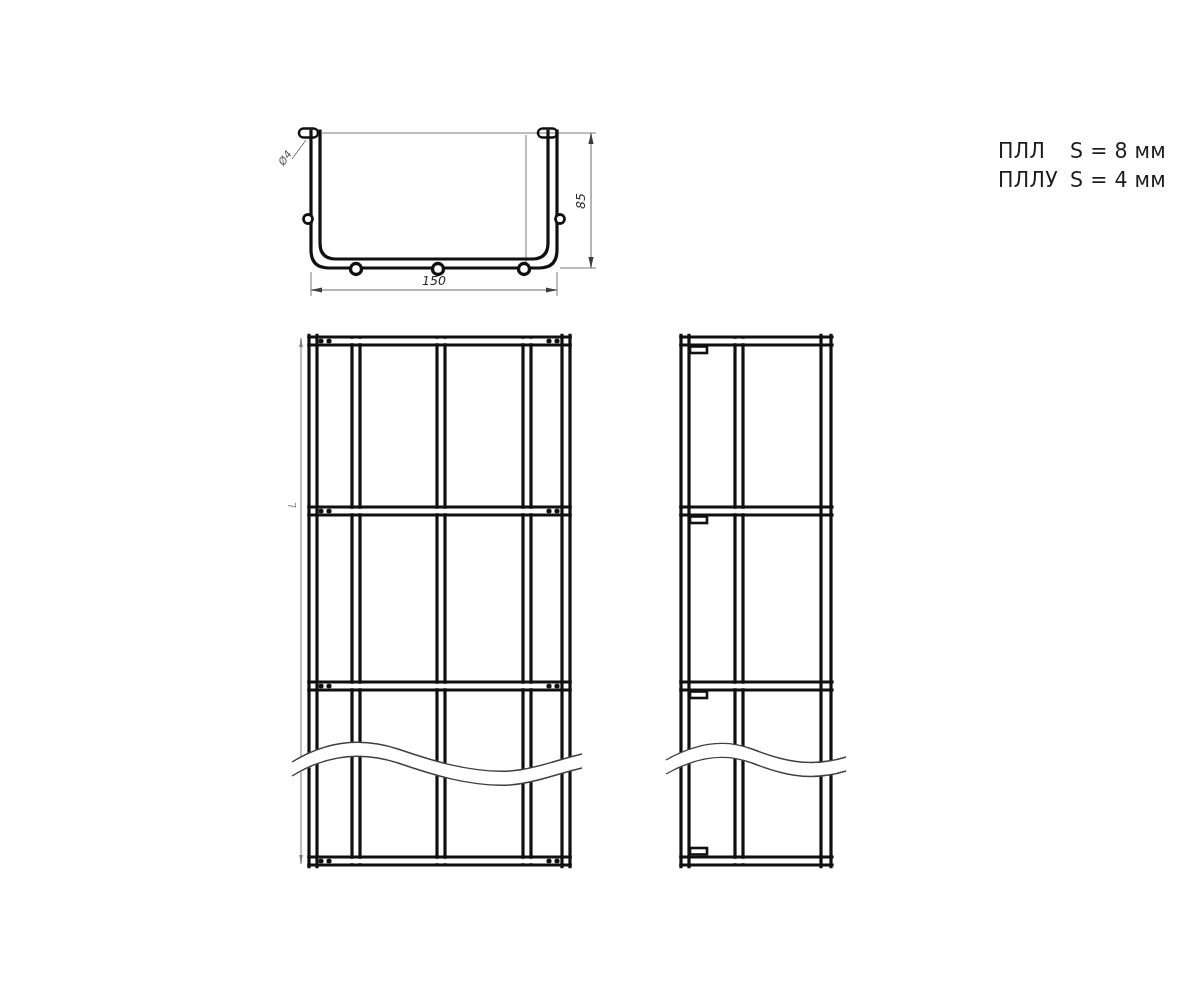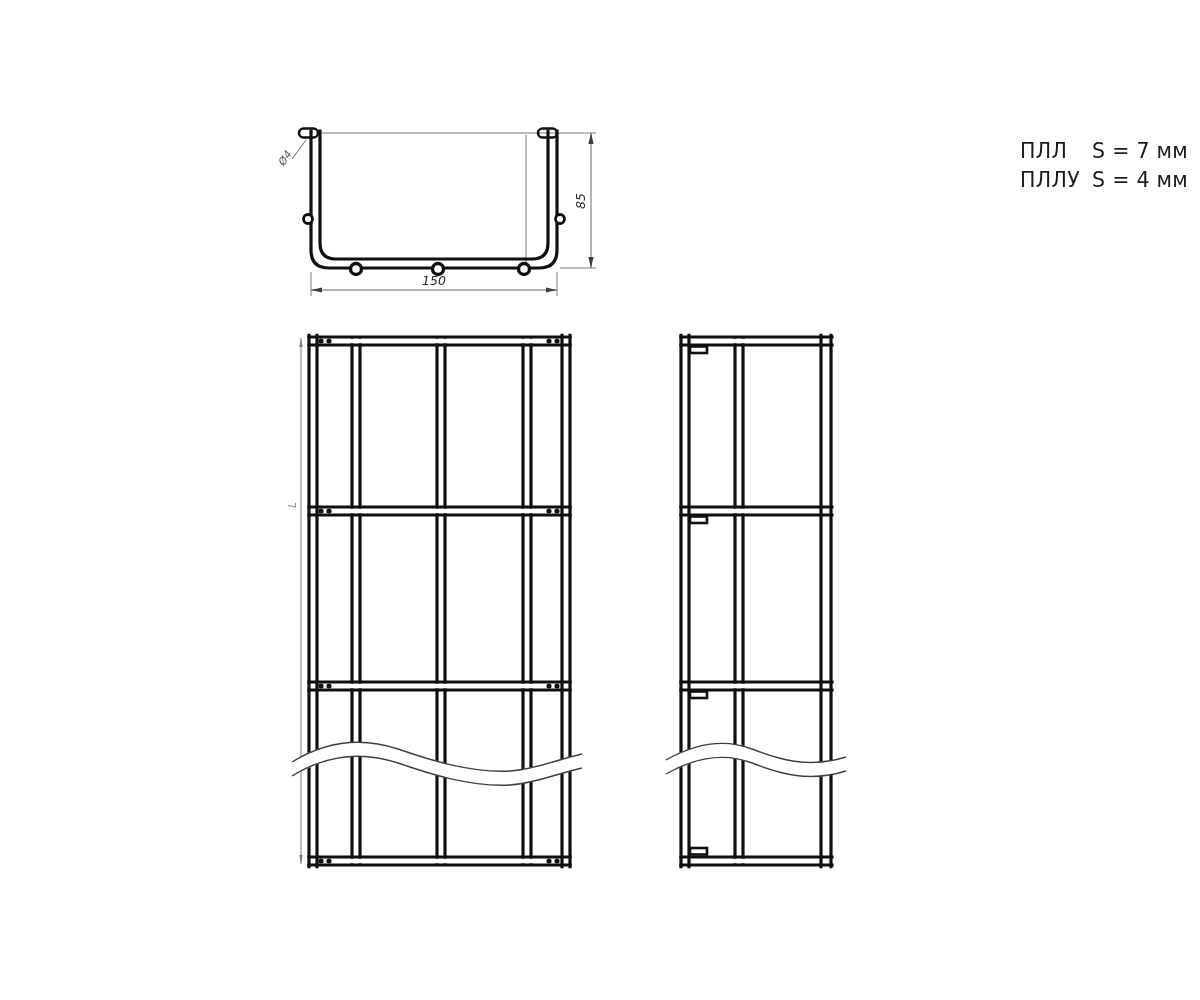--- a/index.html
+++ b/index.html
@@ -26,21 +26,21 @@
   .whitefill{fill:#ffffff;stroke:none;}
   .tab-circle{fill:#ffffff;stroke:var(--line);stroke-width:2.8;}
   .foot-circle{fill:#ffffff;stroke:var(--line);stroke-width:3.4;}
   .dot{fill:var(--line);stroke:none;}
   .arrow{fill:#3c3c3c;stroke:none;}
   .arrow-dim{fill:var(--dim);stroke:none;}
   .dimtext{fill:#2a2a2a;font:italic 12.5px "DejaVu Sans",sans-serif;}
   .dimtext-small{fill:#555555;font:italic 10.5px "DejaVu Sans",sans-serif;}
   .dimtext-faint{fill:#8a8a8a;font:italic 10px "DejaVu Sans",sans-serif;}
   .legend{
-    position:absolute;left:1020px;top:139px;
+    position:absolute;left:998px;top:139px;
     display:grid;grid-template-columns:68px auto;
     row-gap:4px;column-gap:4px;
     font-size:20.5px;line-height:25px;
     color:var(--text);font-weight:500;letter-spacing:.3px;
     white-space:nowrap;
   }
 </style>
 </head>
 <body>
 
@@ -194,18 +194,18 @@
       <g>
         <path class="white-band" stroke-width="14" d="M 666 767 C 696 750 726 746 752 756 C 778 766 808 776 846 764"></path>
         <path class="wave-edge" transform="translate(0,-7)" d="M 666 767 C 696 750 726 746 752 756 C 778 766 808 776 846 764"></path>
         <path class="wave-edge" transform="translate(0,7)" d="M 666 767 C 696 750 726 746 752 756 C 778 766 808 776 846 764"></path>
       </g>
     </g>
   </svg>
 
   <div class="legend">
     <span>ПЛЛ</span>
-    <span>S = 7 мм</span>
+    <span>S = 8 мм</span>
     <span>ПЛЛУ</span>
     <span>S = 4 мм</span>
   </div>
 
 </div>
 
 </body></html>

